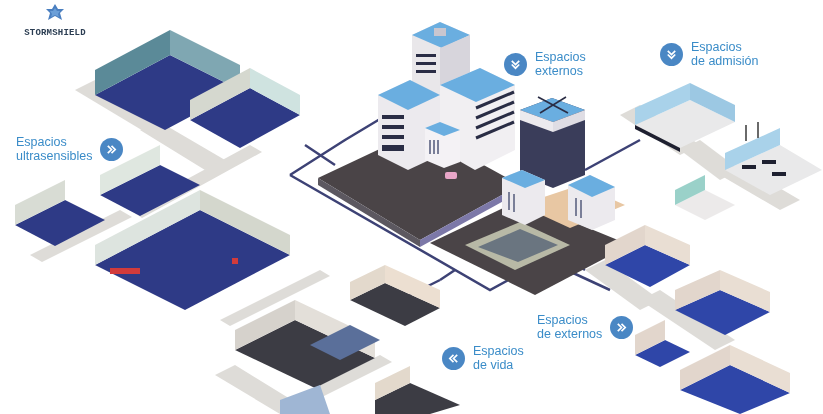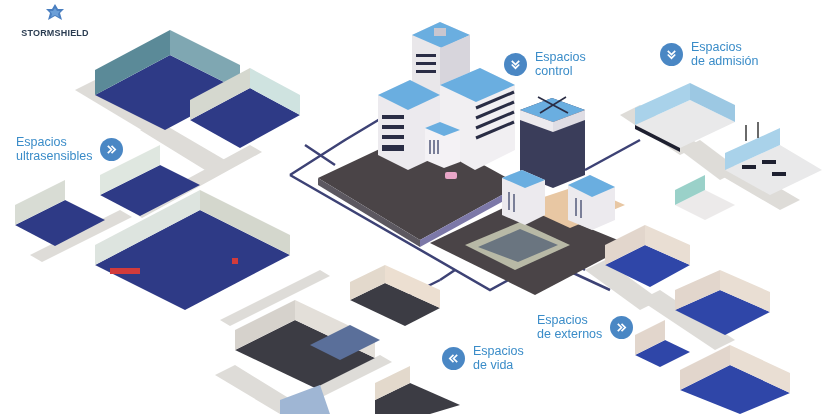--- a/index.html
+++ b/index.html
@@ -1,20 +1,20 @@
 <!DOCTYPE html>
 <html><head>
   <meta charset="utf-8">
   <style>
     html, body { margin:0; padding:0; background:#ffffff; }
     #stage { position:relative; width:823px; height:414px; overflow:hidden; background:#ffffff; font-family:"Liberation Sans", sans-serif; }
     svg.scene { position:absolute; left:0; top:0; }
     .logo { position:absolute; left:10px; top:3px; width:90px; text-align:center; }
     .logo .mark { width:22px; height:20px; margin:0 auto; }
-    .logo .word { font-family:Liberation Sans, sans-serif; font-weight:bold; font-size:9px; letter-spacing:0.2px; color:#2b3d52; margin-top:1px; }
+    .logo .word { font-family:Liberation Mono, monospace; font-weight:bold; font-size:9px; letter-spacing:0.2px; color:#2b3d52; margin-top:1px; }
     .callout { position:absolute; display:flex; align-items:center; gap:8px; }
     .callout .txt { color:#3a8cc8; font-size:12.5px; line-height:14px; }
     .callout .txt div { white-space:nowrap; }
     .badge { width:23px; height:23px; border-radius:50%; background:#4a87c4; color:#fff; display:flex; align-items:center; justify-content:center; cursor:pointer; flex:none; }
     .badge svg { width:13px; height:13px; }
   </style>
 </head>
 <body>
 
 <div id="stage">
@@ -207,21 +207,21 @@
   </div>
 
   <div class="callout" style="left:504px; top:50px;">
     <div class="badge">
       <svg viewBox="0 0 14 14">
           <path d="M3 3 L7 7 L11 3 M3 7 L7 11 L11 7" stroke="#fff" stroke-width="1.8" fill="none"></path>
         </svg>
     </div>
     <div class="txt">
       <div>Espacios</div>
-      <div>control</div>
+      <div>externos</div>
     </div>
   </div>
 
   <div class="callout" style="left:660px; top:40px;">
     <div class="badge">
       <svg viewBox="0 0 14 14">
           <path d="M3 3 L7 7 L11 3 M3 7 L7 11 L11 7" stroke="#fff" stroke-width="1.8" fill="none"></path>
         </svg>
     </div>
     <div class="txt">

